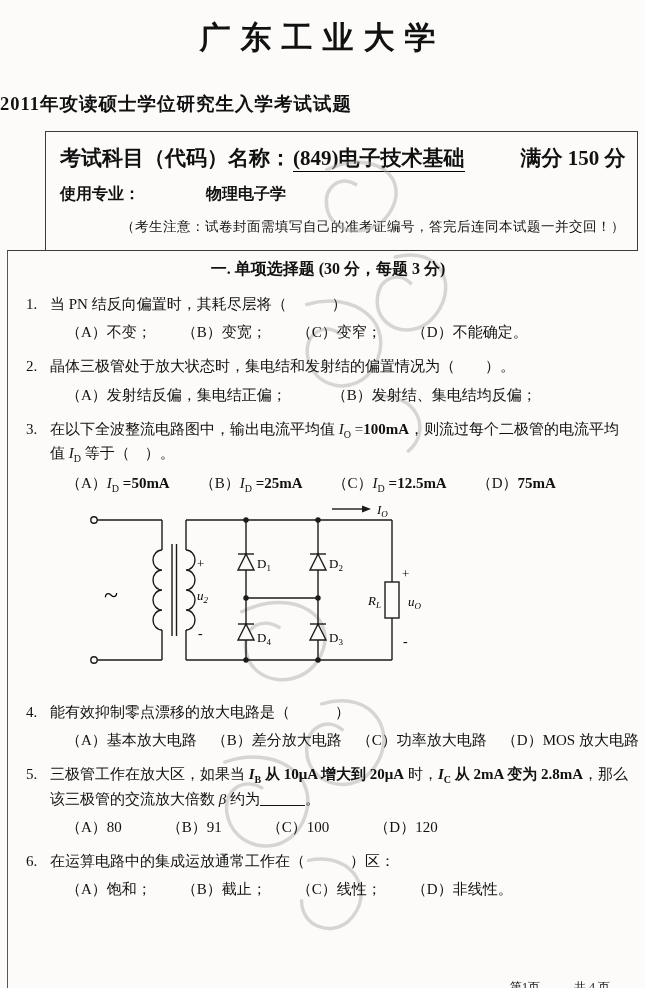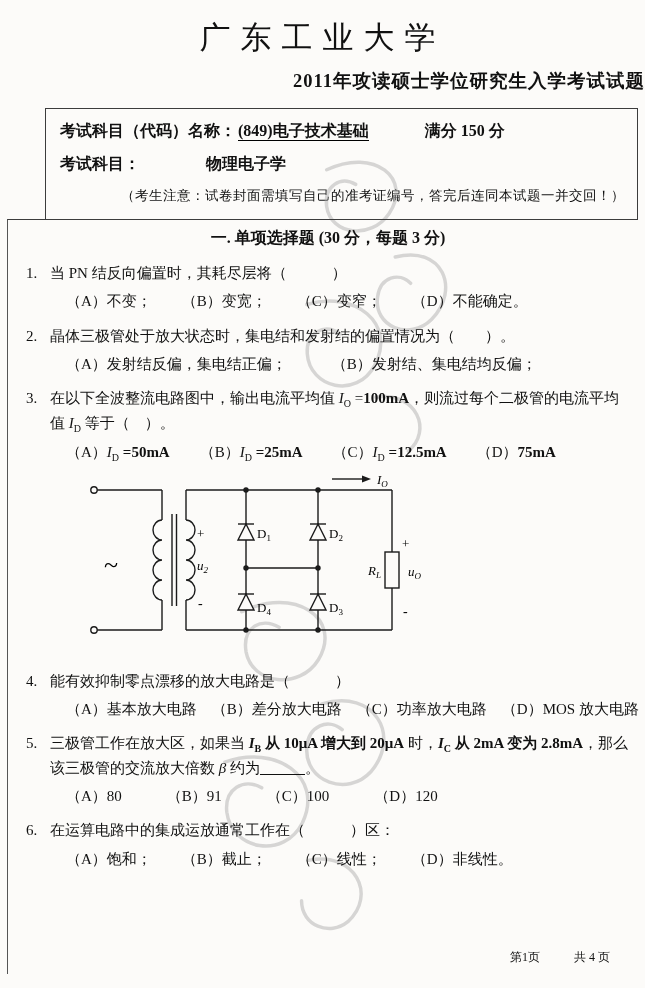--- a/index.html
+++ b/index.html
@@ -2,27 +2,27 @@
 <html><head>
 <meta charset="utf-8">
 <style>
   html,body{margin:0;padding:0;background:#e8e8e8;}
   .page{
     position:relative;width:645px;height:988px;margin:0 auto;
     background:#fcfbf9;color:#111;overflow:hidden;
     font-family:"Liberation Serif","DejaVu Serif",serif;
     font-size:15px;line-height:1.55;
   }
-  .title{text-align:center;font-size:31px;font-weight:normal;letter-spacing:10px;padding-top:14px;}
-  .subtitle{text-align:right;font-size:18.5px;font-weight:bold;letter-spacing:1px;margin-top:5px;}
+  .title{text-align:center;font-size:31px;font-weight:bold;letter-spacing:10px;padding-top:14px;}
+  .subtitle{text-align:left;font-size:18.5px;font-weight:bold;letter-spacing:1px;margin-top:28px;}
   .header-box{
     margin:12px 7px 0 45px;border:1px solid #3c3c3c;border-bottom:none;
     padding:10px 12px 12px 14px;
   }
-  .subject-line{font-size:16px;font-weight:bold;white-space:nowrap;}
+  .subject-line{font-size:21px;font-weight:bold;white-space:nowrap;}
   .subject-value{border-bottom:1.5px solid #000;padding-bottom:1px;margin-left:2px;}
   .score{margin-left:56px;}
   .major-line{font-size:16px;font-weight:bold;margin-top:8px;}
   .major-value{margin-left:22px;padding-left:44px;}
   .notice{font-size:13.5px;margin-top:10px;letter-spacing:.5px;text-align:right;}
   .content{
     position:relative;margin:0 7px 0 7px;height:748px;
     border-top:1px solid #3c3c3c;border-left:1px solid #555;
     padding:6px 8px 0 18px;
   }
@@ -67,21 +67,21 @@
   </svg>
 
   <div class="title">广东工业大学</div>
   <div class="subtitle">2011年攻读硕士学位研究生入学考试试题</div>
 
   <div class="header-box">
     <div class="subject-line">
       <span>考试科目（代码）名称：</span><span class="subject-value">(849)电子技术基础</span><span class="score">满分 150 分</span>
     </div>
     <div class="major-line">
-      <span>考试科目：</span><span class="major-value">物理电子学</span>
+      <span>使用专业：</span><span class="major-value">物理电子学</span>
     </div>
     <div class="notice">（考生注意：试卷封面需填写自己的准考证编号，答完后连同本试题一并交回！）</div>
   </div>
 
   <div class="content">
     <div class="section-title">一. 单项选择题 (30 分，每题 3 分)</div>
     <div id="questions">
     <div class="question">
       <div class="q-row">
         <span class="q-num">1.</span>

